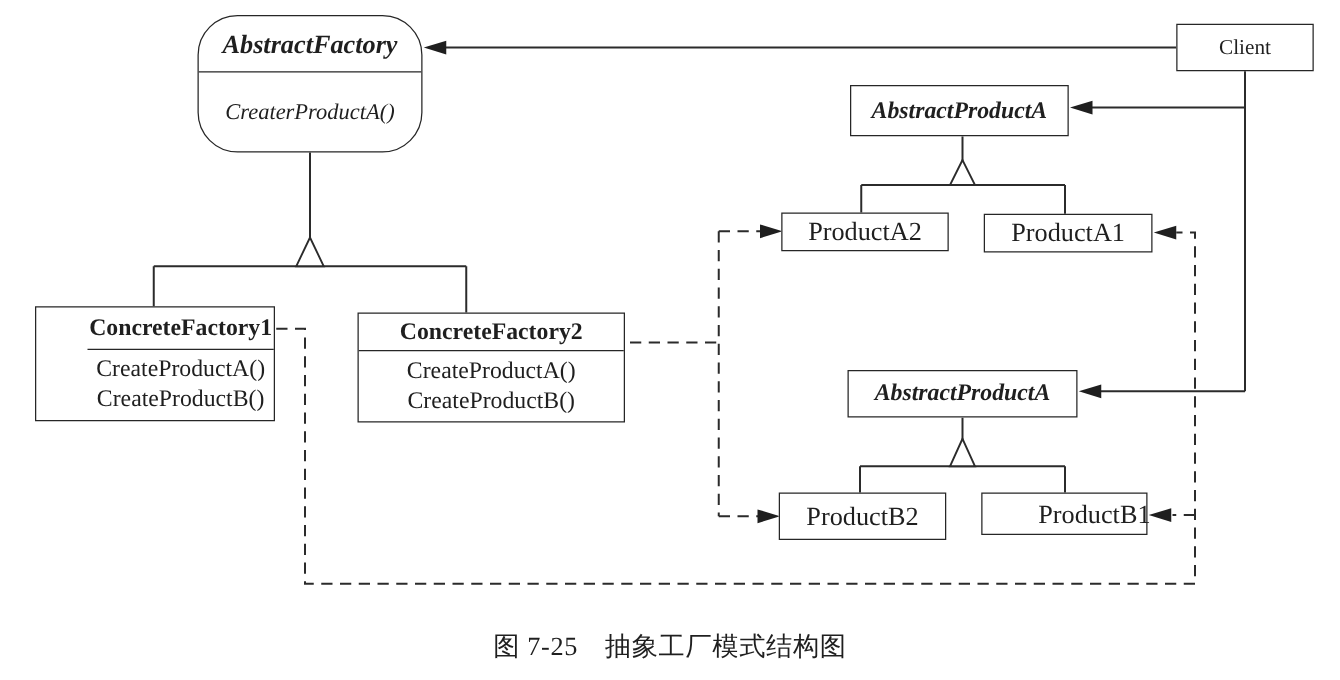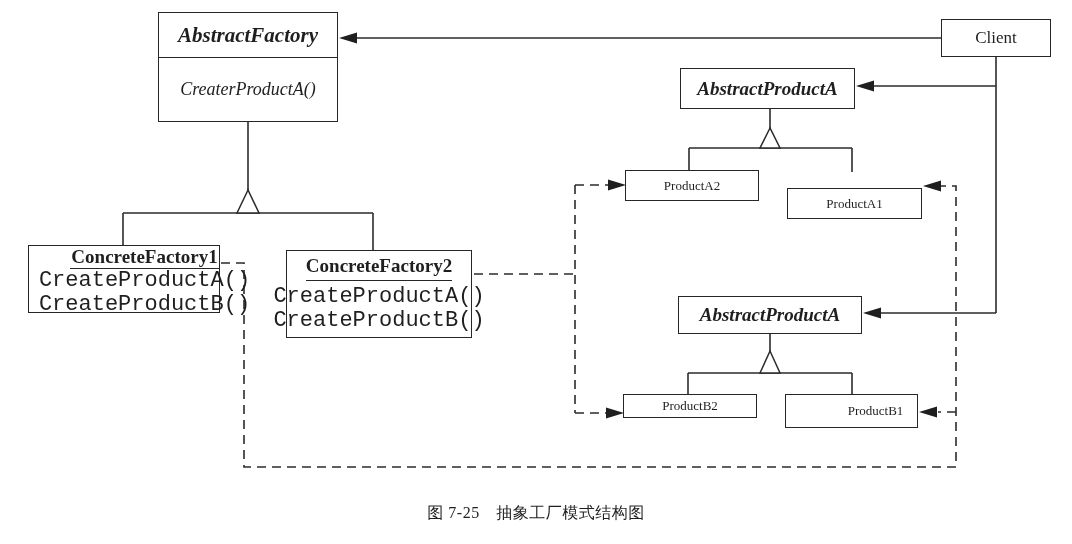--- a/index.html
+++ b/index.html
@@ -40,67 +40,67 @@
     background: #ffffff;
     border: 1.6px solid #262626;
     box-sizing: border-box;
     z-index: 2;
     display: flex;
     flex-direction: column;
   }
   .simple {
     align-items: center;
     justify-content: center;
-    font-size: 13px;
+    font-size: 21px;
     white-space: nowrap;
   }
   .abstract-name { font-style: italic; font-weight: bold; justify-content: center; }
   .bold-name { font-weight: bold; }
   .hdr {
     display: flex;
     align-items: center;
     justify-content: center;
     border-bottom: 1.6px solid #262626;
     white-space: nowrap;
   }
   .body {
     flex: 1;
     display: flex;
     flex-direction: column;
     align-items: center;
     justify-content: center;
   }
   .method { white-space: nowrap; }
 
-  #box-abstract-factory { left: 158px; top: 12px; width: 180px; height: 110px; }
+  #box-abstract-factory { left: 158px; top: 12px; width: 180px; height: 110px; border-radius: 32px; }
   #box-abstract-factory .hdr { height: 44px; font-size: 21px; }
   #box-abstract-factory .method { font-style: italic; font-size: 18px; line-height: 27px; }
 
   #box-client { left: 941px; top: 19px; width: 110px; height: 38px; font-size: 17px; }
 
   #box-abstract-product-a { left: 680px; top: 68px; width: 175px; height: 41px; font-size: 19px; }
   #box-product-a2 { left: 625px; top: 170px; width: 134px; height: 31px; }
-  #box-product-a1 { left: 787px; top: 188px; width: 135px; height: 31px; }
+  #box-product-a1 { left: 787px; top: 171px; width: 135px; height: 31px; }
 
   #box-abstract-product-b { left: 678px; top: 296px; width: 184px; height: 38px; font-size: 19px; }
-  #box-product-b2 { left: 623px; top: 394px; width: 134px; height: 24px; }
+  #box-product-b2 { left: 623px; top: 394px; width: 134px; height: 38px; }
   #box-product-b1 { left: 785px; top: 394px; width: 133px; height: 34px; padding-left: 48px; }
 
-  #box-concrete-factory-1 { left: 28px; top: 245px; width: 192px; height: 68px; padding-left: 41px; }
+  #box-concrete-factory-1 { left: 28px; top: 245px; width: 192px; height: 92px; padding-left: 41px; }
   #box-concrete-factory-1 .hdr { height: 33px; font-size: 19px; }
-  #box-concrete-factory-2 { left: 286px; top: 250px; width: 186px; height: 88px; align-items: center; }
+  #box-concrete-factory-2 { left: 286px; top: 250px; width: 214px; height: 88px; }
   #box-concrete-factory-2 .hdr { height: 29px; font-size: 19px; }
-  .factory .method { font-size: 22px; line-height: 24px; font-family: Liberation Mono, monospace; }
+  .factory .method { font-size: 19px; line-height: 24px; }
 
   .caption {
     position: absolute;
     left: 0; right: 0;
     top: 503px;
     text-align: center;
-    font-size: 16px;
+    font-size: 21px;
     letter-spacing: 0.5px;
     z-index: 2;
   }
 </style>
 </head>
 <body>
 
 <div class="canvas">
 
   <svg class="connectors" viewBox="0 0 1072 544" xmlns="http://www.w3.org/2000/svg">

